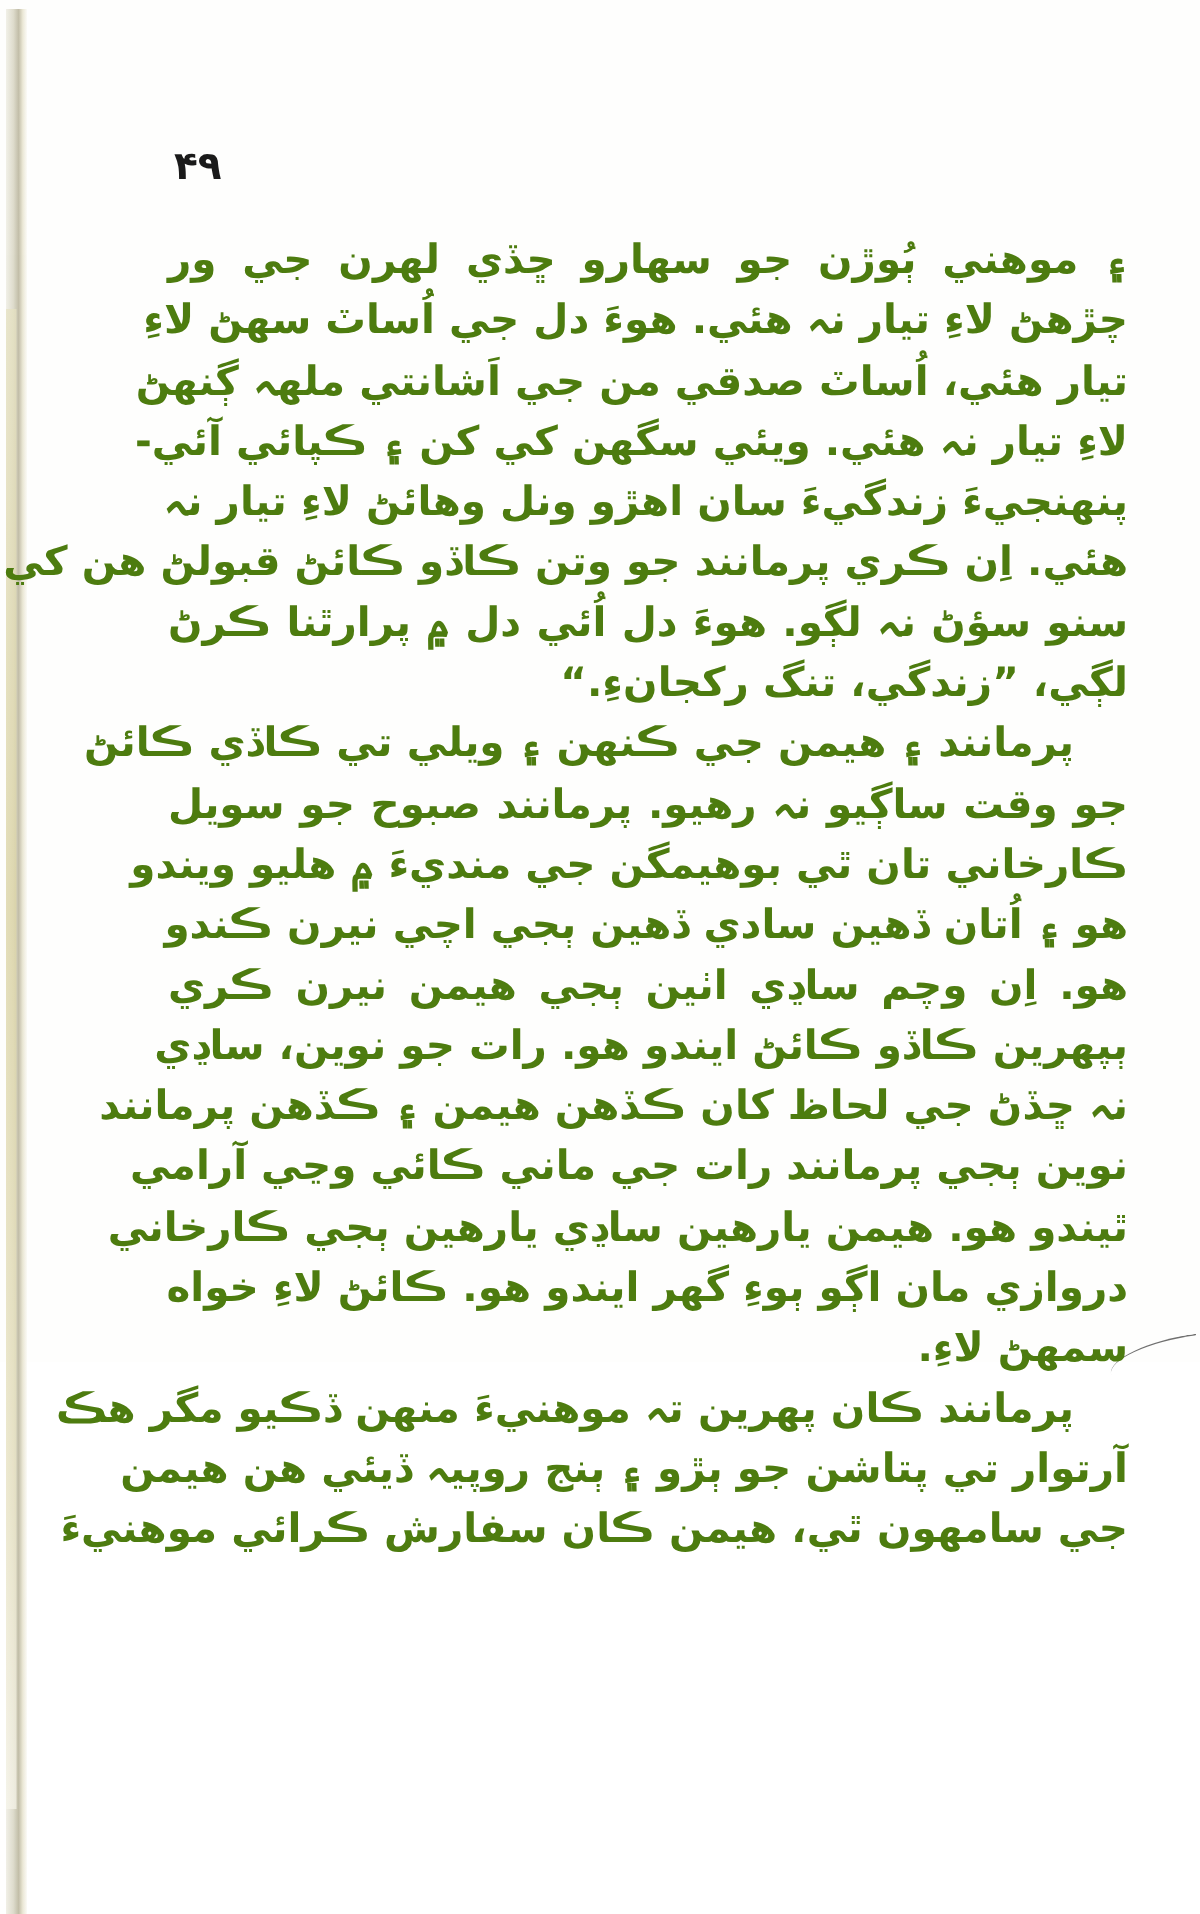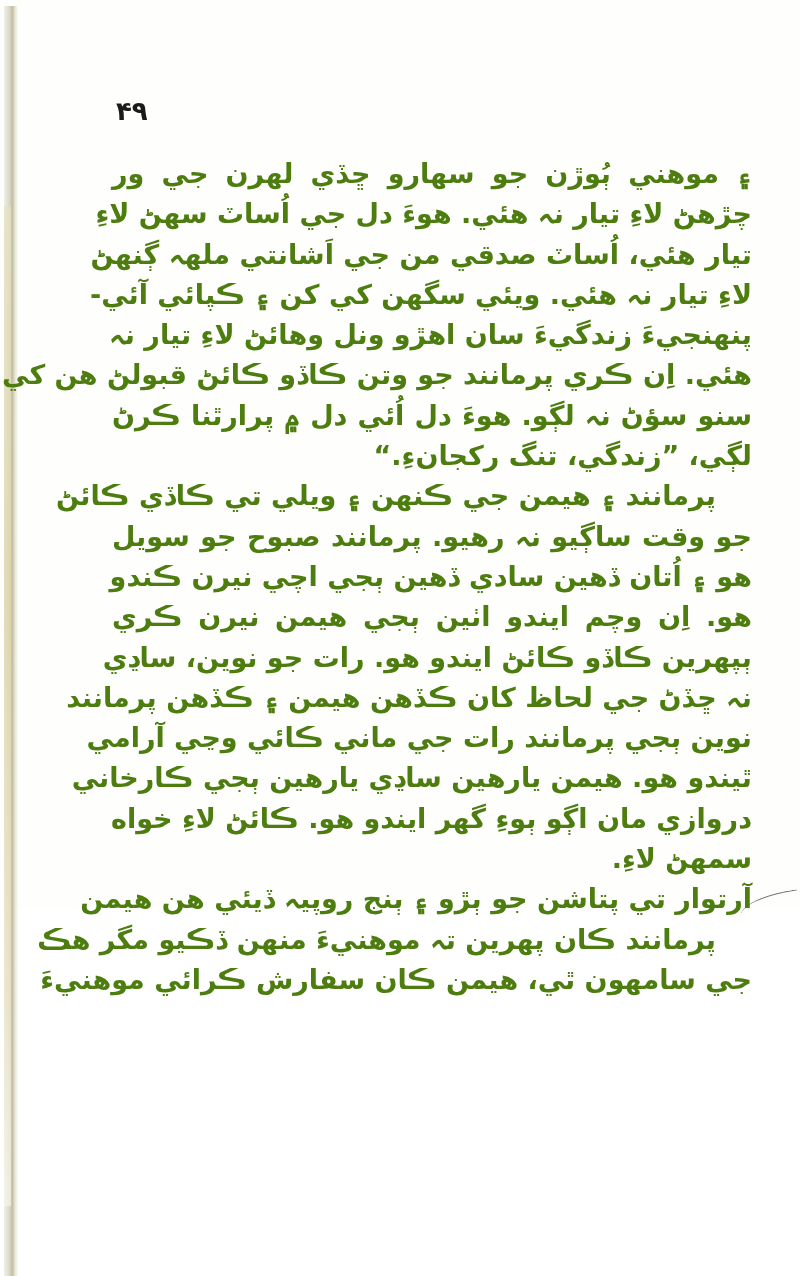--- a/index.html
+++ b/index.html
@@ -108,29 +108,30 @@
       <div class="line">لاءِ تيار نہ هئي. ويئي سگهن کي کن ۽ ڪپائي آئي-</div>
       <div class="line">پنهنجيءَ زندگيءَ سان اهڙو ونل وهائڻ لاءِ تيار نہ</div>
       <div class="line">هئي. اِن ڪري پرمانند جو وتن ڪاڏو ڪائڻ قبولڻ هن کي</div>
       <div class="line">سنو سؤڻ نہ لڳو. هوءَ دل اُئي دل ۾ پرارٿنا ڪرڻ</div>
       <div class="line last">لڳي، ”زندگي، تنگ رکجانءِ.“</div>
     </div>
 
     <div class="paragraph">
       <div class="line indent">پرمانند ۽ هيمن جي ڪنهن ۽ ويلي تي ڪاڏي ڪائڻ</div>
       <div class="line">جو وقت ساڳيو نہ رهيو. پرمانند صبوح جو سويل</div>
+      <div class="line">ڪارخاني تان ٿي بوهيمگن جي منديءَ ۾ هليو ويندو</div>
       <div class="line">هو ۽ اُتان ڏهين سادي ڏهين ٻجي اچي نيرن ڪندو</div>
-      <div class="line">هو. اِن وچم ايندو اٺين ٻجي هيمن نيرن ڪري</div>
+      <div class="line">هو. اِن وچم ساڍي اٺين ٻجي هيمن نيرن ڪري</div>
       <div class="line">ٻپهرين ڪاڏو ڪائڻ ايندو هو. رات جو نوين، ساڍي</div>
       <div class="line">نہ ڇڏڻ جي لحاظ کان ڪڏهن هيمن ۽ ڪڏهن پرمانند</div>
       <div class="line">نوين ٻجي پرمانند رات جي ماني ڪائي وڃي آرامي</div>
       <div class="line">ٿيندو هو. هيمن يارهين ساڍي يارهين ٻجي ڪارخاني</div>
       <div class="line">دروازي مان اڳو ٻوءِ گهر ايندو هو. ڪائڻ لاءِ خواه</div>
       <div class="line last">سمهڻ لاءِ.</div>
     </div>
 
     <div class="paragraph">
+      <div class="line indent">پرمانند ڪان پهرين تہ موهنيءَ منهن ڏڪيو مگر هڪ</div>
       <div class="line">آرتوار تي پتاشن جو ٻڙو ۽ ٻنج روپيہ ڏيئي هن هيمن</div>
-      <div class="line indent">پرمانند ڪان پهرين تہ موهنيءَ منهن ڏڪيو مگر هڪ</div>
       <div class="line">جي سامهون ٿي، هيمن ڪان سفارش ڪرائي موهنيءَ</div>
     </div>
   </div>
 </div>
 
 </body></html>

